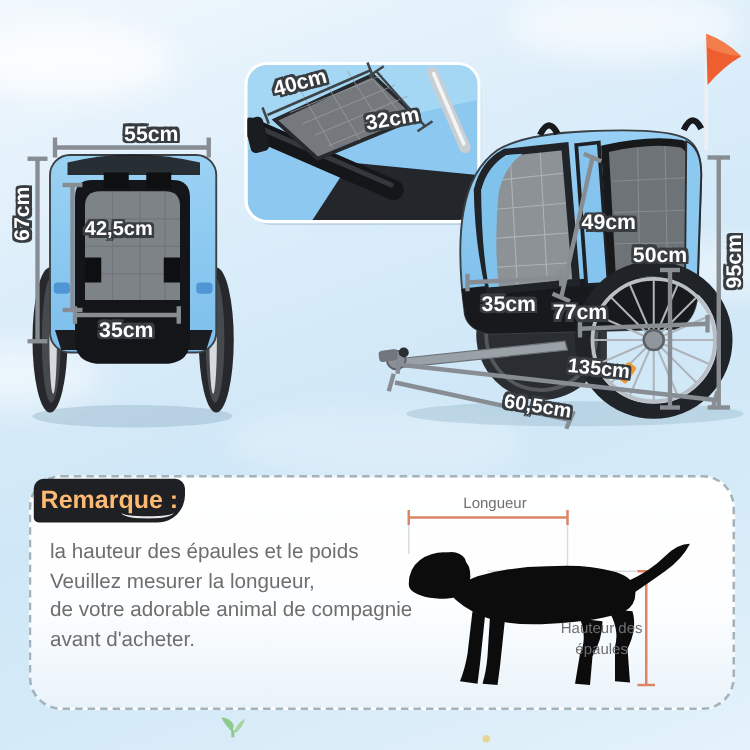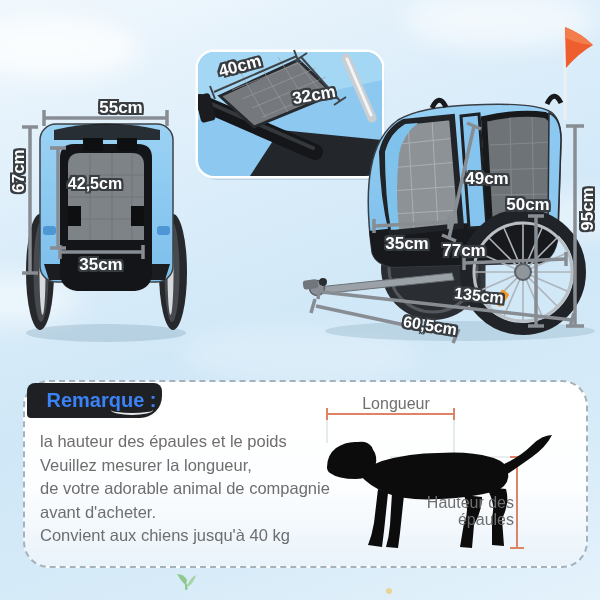--- a/index.html
+++ b/index.html
@@ -29,35 +29,35 @@
   .note-box{
     position:absolute;left:23px;top:380px;width:565px;height:188px;
     border:2px dashed #a4b2bc;border-radius:26px;
     background:linear-gradient(180deg,#ffffff 0%,#fdfeff 55%,#e9f3fa 100%);
     box-sizing:border-box;z-index:2;
   }
   .note-tag{
     position:absolute;left:27px;top:383px;width:121px;height:35px;
     background:#1f2023;border-radius:8px 8px 22px 4px;
     display:flex;align-items:center;justify-content:center;
-    color:#3b82f6;font-weight:700;font-size:20px;z-index:4;padding-left:14px;
+    color:#fdba74;font-weight:700;font-size:20px;z-index:4;
   }
   .note-tag::after{
     content:"";position:absolute;right:9px;bottom:3px;width:42px;height:8px;
     border-bottom:2px solid #fff;border-radius:50%;opacity:.9;
   }
   .note-text{
     position:absolute;left:40px;top:430px;z-index:3;
     font-size:16.5px;line-height:23.5px;color:#6e6e6e;white-space:nowrap;
   }
   .dog-label{
-    position:absolute;z-index:4;color:#6f6f6f;font-size:16px;line-height:17px;white-space:nowrap;
+    position:absolute;z-index:4;color:#6f6f6f;font-size:12px;line-height:17px;white-space:nowrap;
   }
   .dog-label.longueur{left:396px;top:403px;transform:translate(-50%,-50%);}
-  .dog-label.hauteur{left:514px;top:494px;transform:translateX(-100%);text-align:right;}
+  .dog-label.hauteur{left:514px;top:494px;transform:translateX(-100%);text-align:center;}
   .illu{position:absolute;left:0;top:0;z-index:1;}
   .bg-decor{position:absolute;left:0;top:0;z-index:0;}
   .dog-svg{position:absolute;left:320px;top:395px;z-index:3;}
 </style>
 </head>
 <body>
 
 <div class="stage">
 
   <svg class="bg-decor" width="600" height="600" viewBox="0 0 600 600" aria-hidden="true">
@@ -305,21 +305,20 @@
 
   <div class="note-box"></div>
   <div class="note-tag">
     <span>Remarque :</span>
   </div>
   <div class="note-text">
     <div>la hauteur des épaules et le poids</div>
     <div>Veuillez mesurer la longueur,</div>
     <div>de votre adorable animal de compagnie</div>
     <div>avant d'acheter.</div>
-    <div>Convient aux chiens jusqu'à 40 kg</div>
   </div>
 
   <svg class="dog-svg" width="250" height="165" viewBox="0 0 250 165">
 
     <g stroke="#d6dde2" stroke-width="1.2">
       <line x1="134" y1="19" x2="134" y2="64"></line>
       <line x1="7" y1="19" x2="7" y2="48"></line>
       <line x1="70" y1="62" x2="197" y2="62"></line>
     </g>
 

